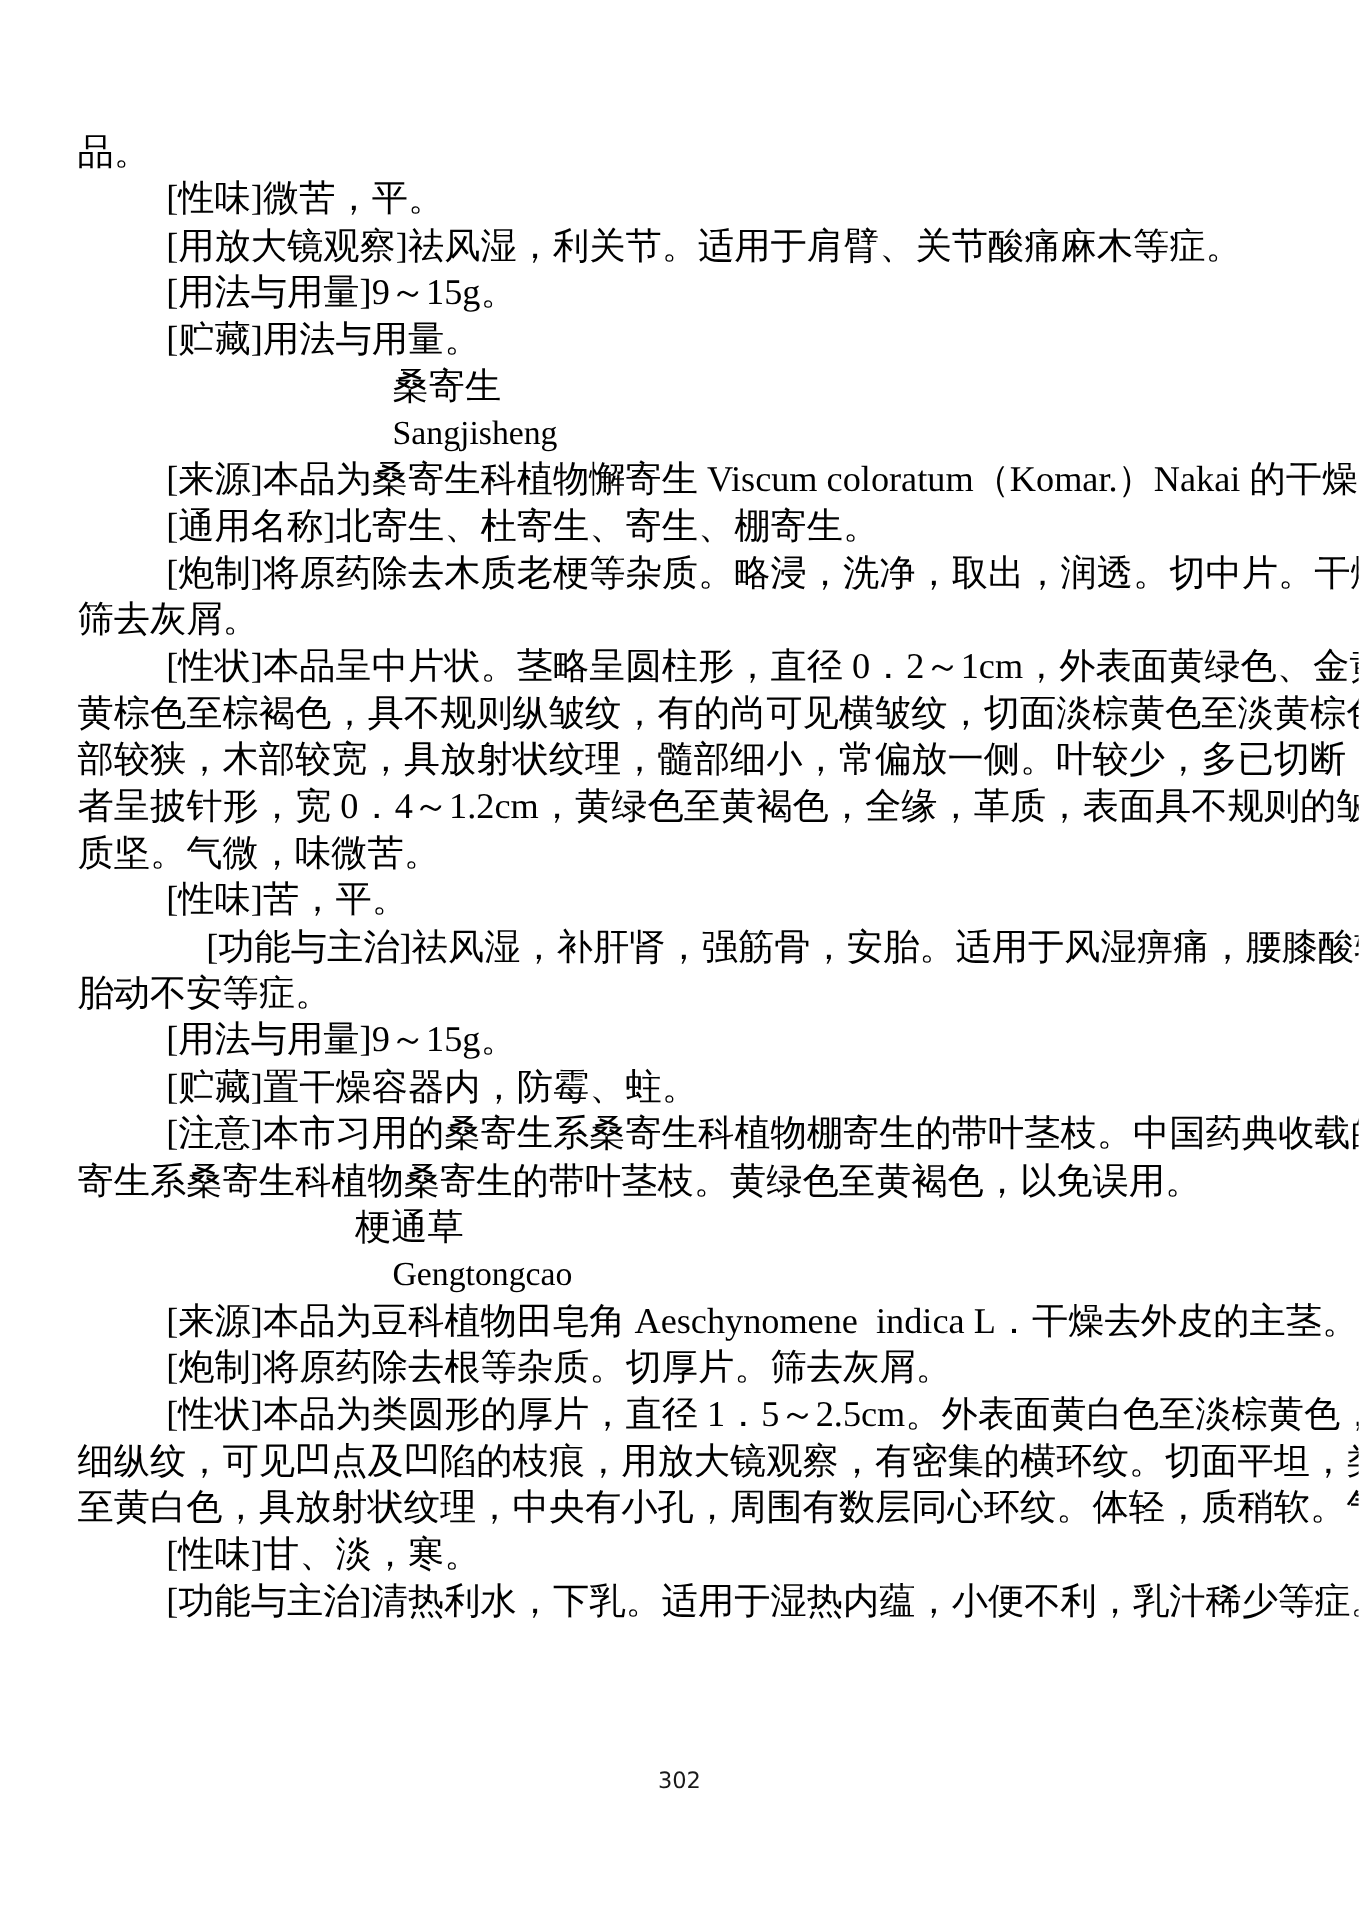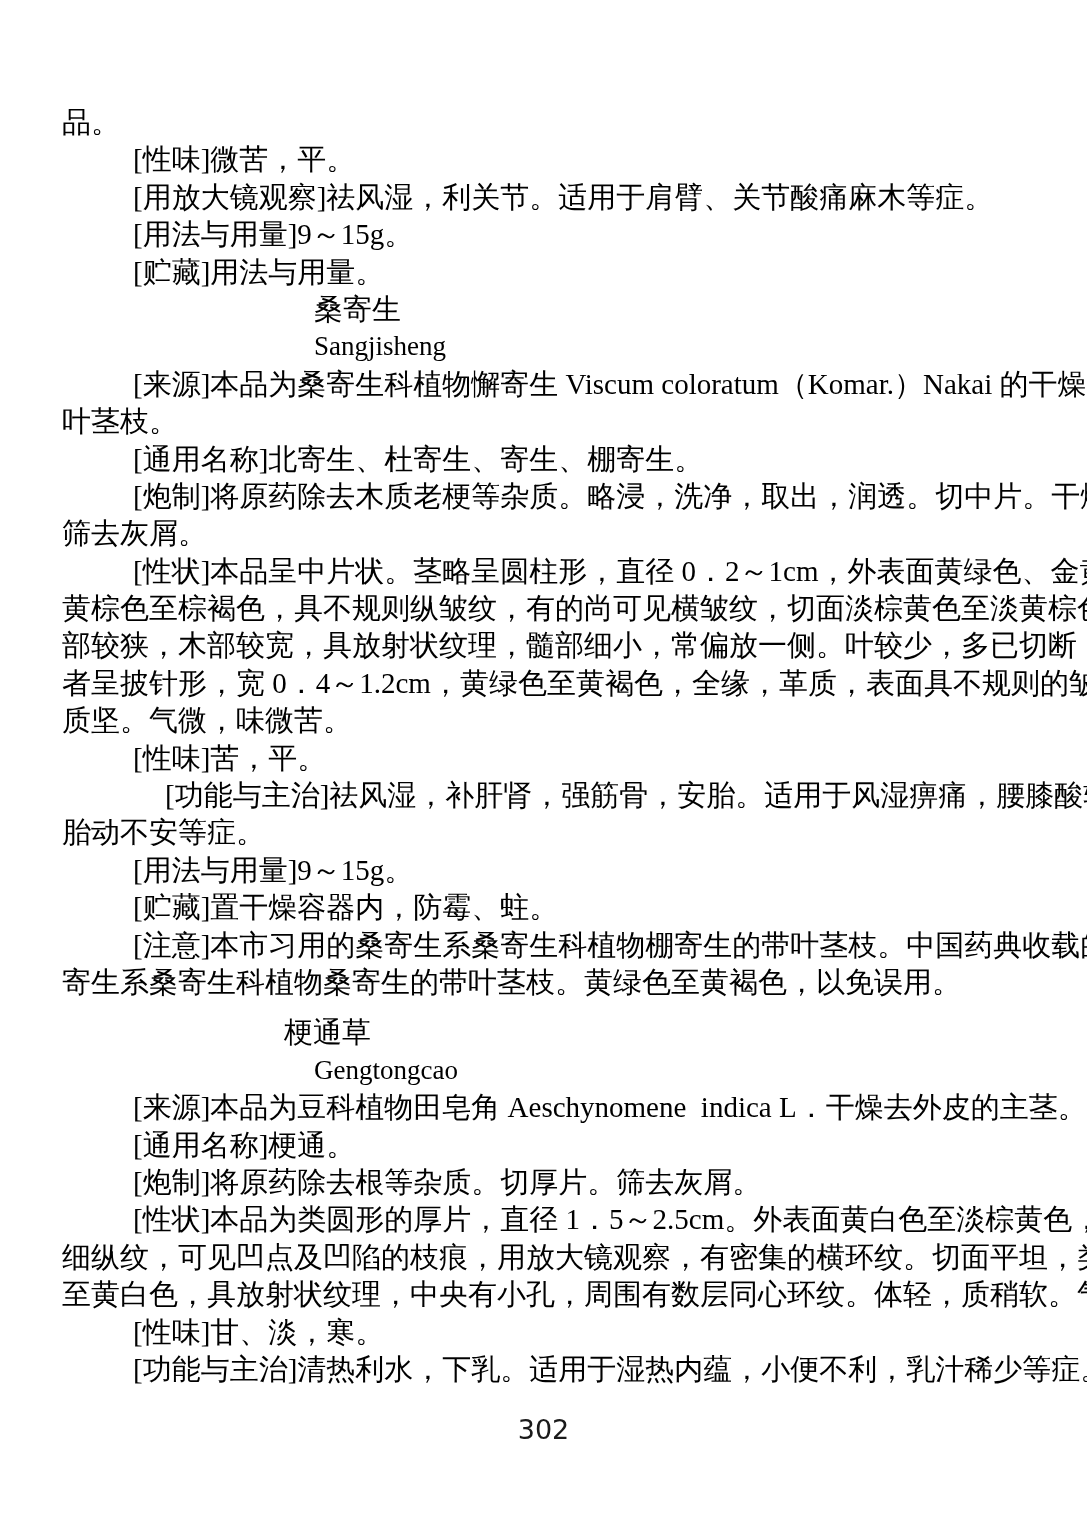--- a/index.html
+++ b/index.html
@@ -27,70 +27,68 @@
   .line {
     white-space: pre;
     height: 37.4px;
     line-height: 37.4px;
   }
   
   .flush { padding-left: 0; }
   .p     { padding-left: 71px; }
   .p2    { padding-left: 103px; }
   .h1    { padding-left: 252px; }
-  .h2    { padding-left: 222px; margin-top: 13px; }
+  .h2    { padding-left: 222px; }
   .py    {
     padding-left: 252px;
     font-family: Liberation Serif, serif;
     font-size: 27px;
   }
   .page-number {
     position: absolute;
     top: 1414px;
     left: 0;
     width: 100%;
     text-align: center;
     font-family: "DejaVu Sans", "Liberation Sans", sans-serif;
-    font-size: 27px;
+    font-size: 18px;
     color: #1a1a1a;
   }
 </style>
 </head>
 <body>
 
 <div class="page">
   <div class="text-block" id="text-block">
       <div class="line flush">品。</div>
       <div class="line p">[性味]微苦，平。</div>
       <div class="line p">[用放大镜观察]祛风湿，利关节。适用于肩臂、关节酸痛麻木等症。</div>
       <div class="line p">[用法与用量]9～15g。</div>
       <div class="line p">[贮藏]用法与用量。</div>
       <div class="line h1">桑寄生</div>
       <div class="line py">Sangjisheng</div>
       <div class="line p">[来源]本品为桑寄生科植物懈寄生 Viscum coloratum（Komar.）Nakai 的干燥带</div>
-      <div class="line flush">叶茎枝。</div>
       <div class="line p">[通用名称]北寄生、杜寄生、寄生、棚寄生。</div>
       <div class="line p">[炮制]将原药除去木质老梗等杂质。略浸，洗净，取出，润透。切中片。干燥，</div>
       <div class="line flush">筛去灰屑。</div>
       <div class="line p">[性状]本品呈中片状。茎略呈圆柱形，直径 0．2～1cm，外表面黄绿色、金黄色、</div>
       <div class="line flush">黄棕色至棕褐色，具不规则纵皱纹，有的尚可见横皱纹，切面淡棕黄色至淡黄棕色，皮</div>
       <div class="line flush">部较狭，木部较宽，具放射状纹理，髓部细小，常偏放一侧。叶较少，多已切断，完整</div>
       <div class="line flush">者呈披针形，宽 0．4～1.2cm，黄绿色至黄褐色，全缘，革质，表面具不规则的皱纹。</div>
       <div class="line flush">质坚。气微，味微苦。</div>
       <div class="line p">[性味]苦，平。</div>
       <div class="line p2">[功能与主治]祛风湿，补肝肾，强筋骨，安胎。适用于风湿痹痛，腰膝酸软，</div>
       <div class="line flush">胎动不安等症。</div>
       <div class="line p">[用法与用量]9～15g。</div>
       <div class="line p">[贮藏]置干燥容器内，防霉、蛀。</div>
       <div class="line p">[注意]本市习用的桑寄生系桑寄生科植物棚寄生的带叶茎枝。中国药典收载的桑</div>
       <div class="line flush">寄生系桑寄生科植物桑寄生的带叶茎枝。黄绿色至黄褐色，以免误用。</div>
       <div class="line h2">梗通草</div>
       <div class="line py">Gengtongcao</div>
       <div class="line p">[来源]本品为豆科植物田皂角 Aeschynomene  indica L．干燥去外皮的主茎。</div>
-      <div class="line p">[通用名称]梗通。</div>
       <div class="line p">[炮制]将原药除去根等杂质。切厚片。筛去灰屑。</div>
       <div class="line p">[性状]本品为类圆形的厚片，直径 1．5～2.5cm。外表面黄白色至淡棕黄色，具</div>
       <div class="line flush">细纵纹，可见凹点及凹陷的枝痕，用放大镜观察，有密集的横环纹。切面平坦，类白色</div>
       <div class="line flush">至黄白色，具放射状纹理，中央有小孔，周围有数层同心环纹。体轻，质稍软。气微，</div>
       <div class="line p">[性味]甘、淡，寒。</div>
       <div class="line p">[功能与主治]清热利水，下乳。适用于湿热内蕴，小便不利，乳汁稀少等症。</div>
     </div>
   <div class="page-number">302</div>
 </div>
 

